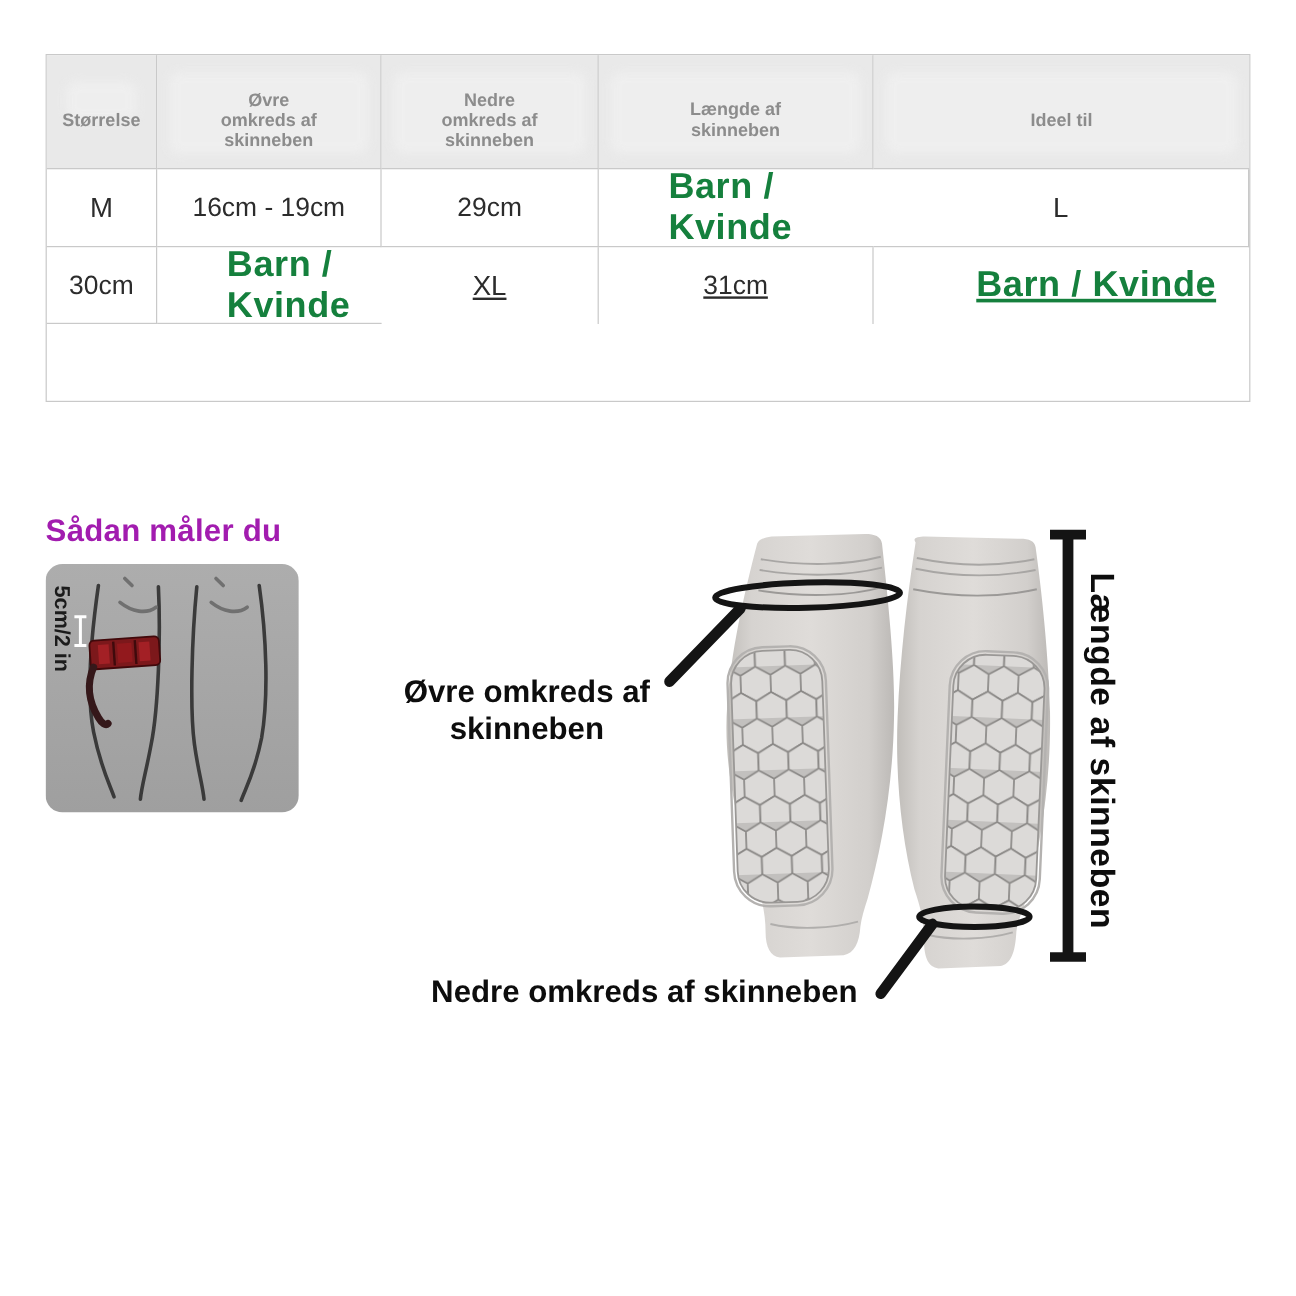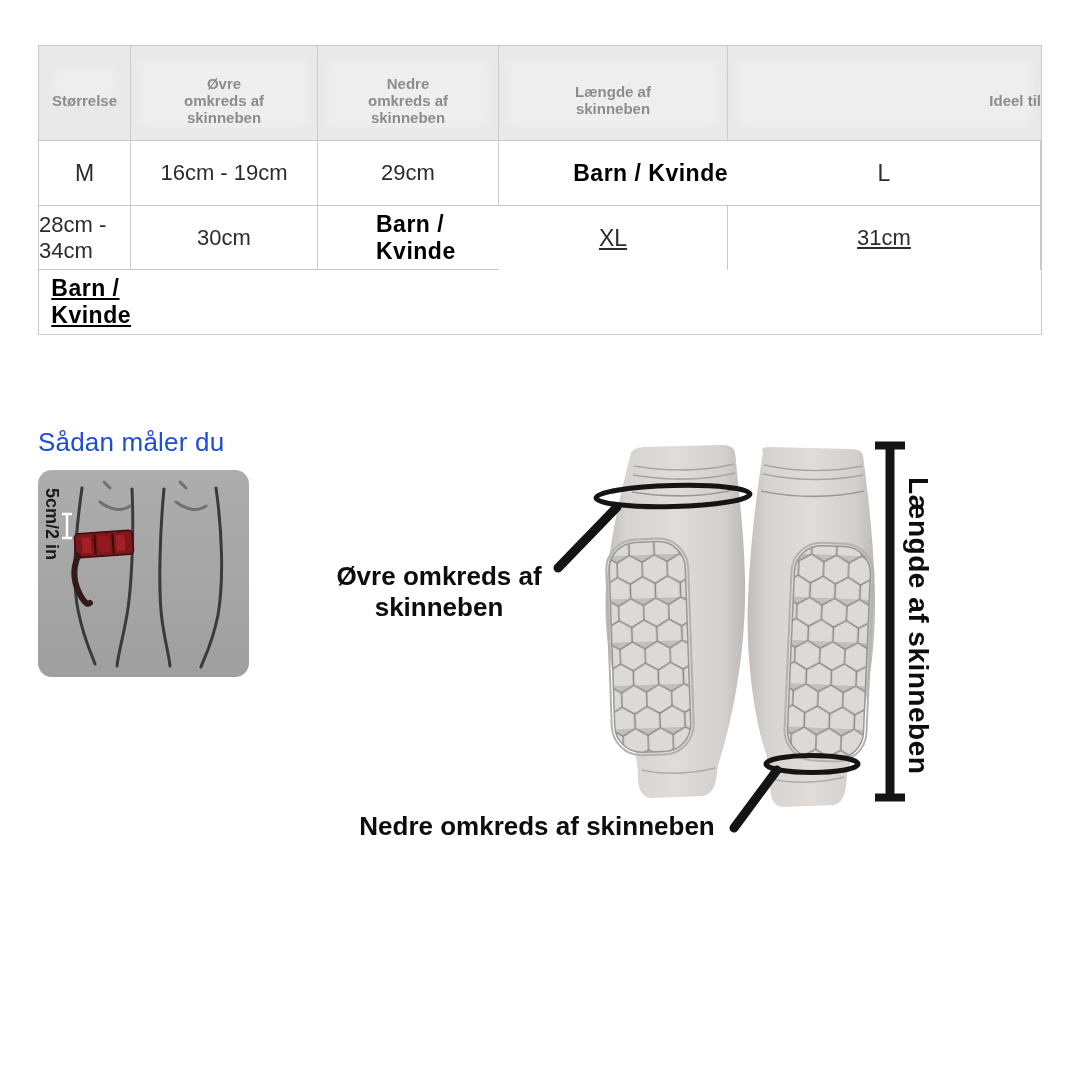--- a/index.html
+++ b/index.html
@@ -16,38 +16,38 @@
     grid-template-rows:95px 65px 64px 64px;
     border:1px solid #c9c9c9;
     background:#ffffff;
   }
   .cell{
     position:relative;
     border-right:1px solid #c9c9c9;border-bottom:1px solid #c9c9c9;
     display:flex;align-items:center;justify-content:center;
     box-sizing:border-box;
   }
-  .cell.c4{border-right:none;justify-content:flex-end;}
+  .cell.c4{border-right:none;}
   .cell.r3{border-bottom:none;text-decoration:underline;}
   .th{background:#e9e9e9;color:#8c8c8c;font-weight:bold;font-size:15px;line-height:17px;
       text-align:center;padding-top:14px;}
   .th::after{content:"";position:absolute;left:10px;right:10px;top:14px;bottom:12px;
       background:#f0f0f0;border-radius:9px;filter:blur(4px);opacity:.85;}
   .th.c0::after{left:16px;right:16px;top:22px;bottom:40px;}
   .th span{position:relative;z-index:1;display:inline-block;}
   .th.c1 span,.th.c2 span{max-width:88px;}
   .th.c3 span{max-width:100px;}
   .td{font-size:22px;color:#2c2c2c;}
   .td.c0{font-size:23px;}
-  .td.ideal{font-size:23px;font-weight:bold;color:#000000;letter-spacing:.5px;padding-left:58px;}
+  .td.ideal{font-size:30px;font-weight:bold;color:#15803d;letter-spacing:.5px;padding-left:58px;}
 
   
   .measure-title{
     position:absolute;left:38px;top:427px;
-    font-size:26px;font-weight:normal;color:#1d4ed8;letter-spacing:.2px;
+    font-size:26px;font-weight:bold;color:#a21caf;letter-spacing:.2px;
   }
   .measure-illustration{position:absolute;left:38px;top:470px;}
 
   
   .product-diagram{position:absolute;left:545px;top:425px;}
   .label-upper{
     position:absolute;left:316px;top:561px;width:246px;
     font-size:26px;font-weight:bold;line-height:31px;color:#0d0d0d;text-align:center;
   }
   .label-lower{
@@ -90,23 +90,20 @@
       </div>
     <div class="cell td c3">
         <span>29cm</span>
       </div>
     <div class="cell td ideal c4">
         <span>Barn / Kvinde</span>
       </div>
 
     <div class="cell td c0">
         <span>L</span>
-      </div>
-    <div class="cell td c1">
-        <span>28cm - 34cm</span>
       </div>
     <div class="cell td c3">
         <span>30cm</span>
       </div>
     <div class="cell td ideal c4">
         <span>Barn / Kvinde</span>
       </div>
 
     <div class="cell td c0 r3">
         <span>XL</span>

